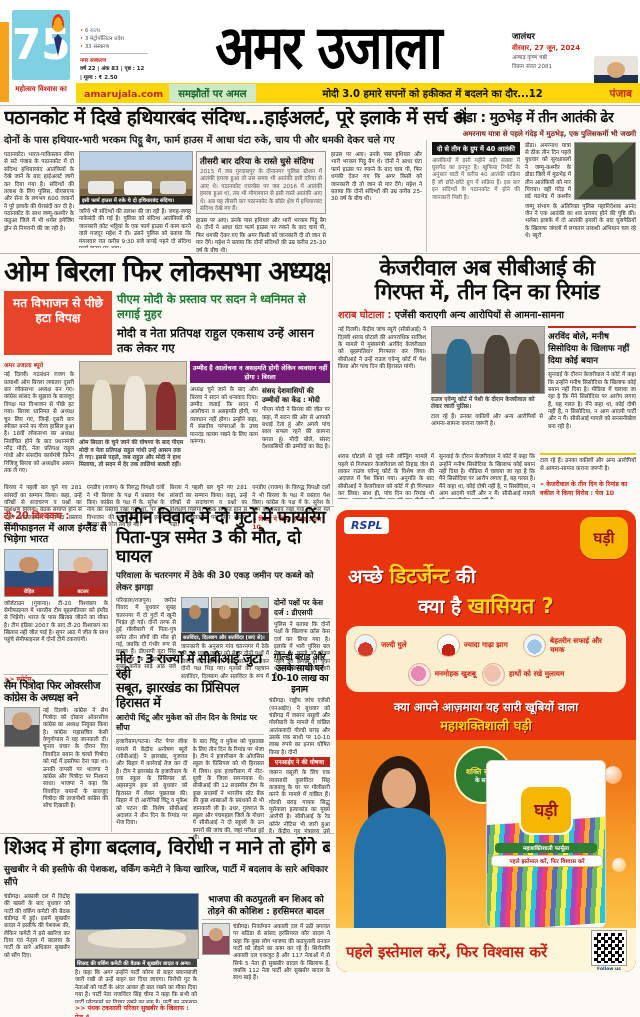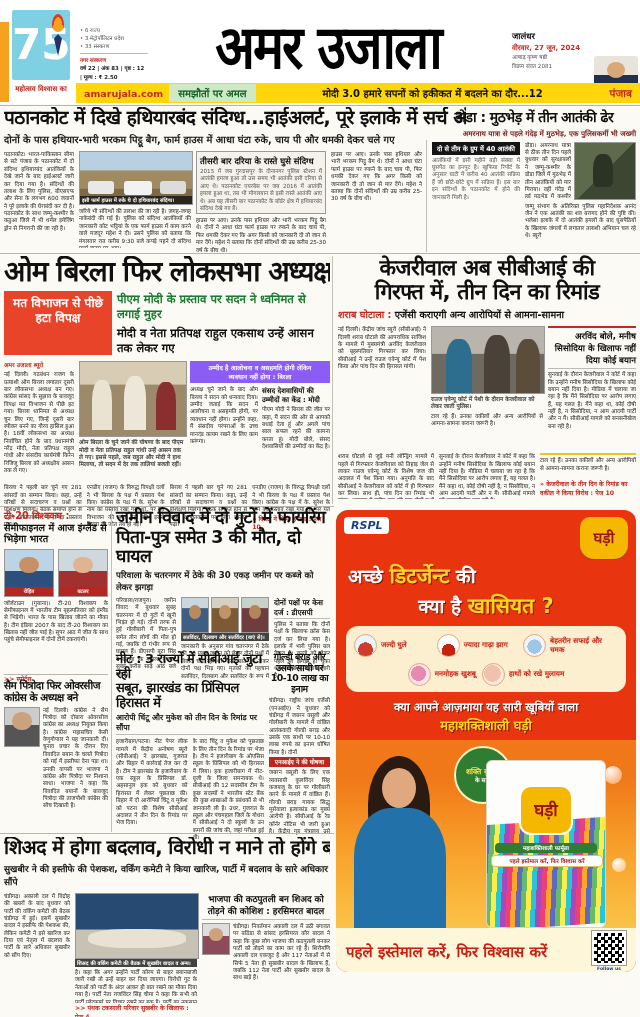--- a/index.html
+++ b/index.html
@@ -14,21 +14,21 @@
   .byline{color:#c42a20;font-weight:bold;font-size:6px;}
   .pageref{color:#c42a20;font-weight:bold;font-size:6.2px;}
   .cols{display:flex;gap:5px;}
   .cols>*{min-width:0;}
   .photo{position:relative;background:#cbb89a;overflow:hidden;border:1px solid #999;}
   .pcap{position:absolute;left:0;right:0;bottom:0;background:rgba(20,20,20,.8);color:#fff;
         font-size:5.2px;font-weight:bold;padding:1px 2px;line-height:1.2;}
   .rule-h{position:absolute;background:#b9b5ac;height:1px;}
   .rule-v{position:absolute;background:#c4c0b6;width:1px;}
   .blackbox{background:#141414;color:#fff;font-weight:bold;font-size:6.6px;padding:2px 3px;text-align:center;}
-  .graybar{background:#8b5cf6;color:#fff;font-weight:bold;font-size:6.4px;padding:2px 17px;text-align:center;}
+  .graybar{background:#701a75;color:#fff;font-weight:bold;font-size:6.4px;padding:2px 1px;text-align:center;}
   .redbox{background:#e8442a;color:#fff;font-weight:bold;text-align:center;}
   
   .logo75{background:#7fd0e2;color:#fff;text-align:center;border-radius:2px;position:relative;}
   .ystrip{background:#ffd60a;display:flex;align-items:center;gap:6px;}
   .greenbox{background:#cfe9c5;color:#14632a;font-weight:bold;font-size:10px;padding:2px 9px;}
   
   .ad{background:#e8350f;border-radius:12px;overflow:hidden;}
   .ad-cream{background:#fcefd0;border-radius:12px;}
   .feat{display:flex;align-items:center;gap:4px;}
   .feat .ic{width:21px;height:21px;border-radius:50%;background:radial-gradient(circle at 35% 30%,#fff 0 30%,#d9ecf7 31% 100%);border:1px solid #e6b brown;flex:0 0 auto;border:1px solid #e0a878;}
@@ -183,21 +183,21 @@
       <div style="flex:0 0 112px;min-width:0;">
         <div class="photo" style="width:112px;height:66px;background:linear-gradient(180deg,#b9b4ac 0 40%,#6f6a61 41% 100%);">
           <span class="abs" style="left:14px;top:12px;width:26px;height:54px;background:#2d6e8e;border-radius:40% 40% 0 0;"></span>
           <span class="abs" style="left:52px;top:8px;width:26px;height:58px;background:#4a4238;border-radius:40% 40% 0 0;"></span>
           <span class="abs" style="left:84px;top:12px;width:24px;height:54px;background:#5b4d3c;border-radius:40% 40% 0 0;"></span>
         </div>
         <div class="cap" style="margin-top:2px;color:#444;">राउज एवेन्यू कोर्ट में पेशी के दौरान केजरीवाल को लेकर जाती पुलिस।</div>
         <div class="bt" style="margin-top:2px;height:26px;">टाल रहे हैं। उनका वकीलों और अन्य आरोपियों से आमना-सामना कराना जरूरी है।</div>
       </div>
       <div style="flex:1;min-width:0;">
-        <div style="font-size:8.6px;font-weight:bold;text-align:right;border-top:2px solid #c42a20;border-bottom:1px solid #bbb;padding:2px 0;">अरविंद बोले, मनीष सिसोदिया के खिलाफ नहीं दिया कोई बयान</div>
+        <div style="font-size:8.6px;font-weight:bold;text-align:left;border-top:2px solid #c42a20;border-bottom:1px solid #bbb;padding:2px 0;">अरविंद बोले, मनीष सिसोदिया के खिलाफ नहीं दिया कोई बयान</div>
         <div class="bt" style="margin-top:2px;height:88px;">सुनवाई के दौरान केजरीवाल ने कोर्ट में कहा कि उन्होंने मनीष सिसोदिया के खिलाफ कोई बयान नहीं दिया है। मीडिया में चलाया जा रहा है कि मैंने सिसोदिया पर आरोप लगाए हैं, यह गलत है। मैंने कहा था, कोई दोषी नहीं है, न सिसोदिया, न आम आदमी पार्टी और न मैं। सीबीआई मामले को सनसनीखेज बना रही है।</div>
       </div>
     </div>
     <div class="cols" style="margin-top:5px;height:46px;">
       <div class="bt" style="flex:1;">शराब घोटाले से जुड़े मनी लॉन्ड्रिंग मामले में पहले से गिरफ्तार केजरीवाल को तिहाड़ जेल से लाकर राउज एवेन्यू कोर्ट के विशेष जज की अदालत में पेश किया गया। अनुमति के बाद सीबीआई ने केजरीवाल को कोर्ट में ही गिरफ्तार कर लिया। साथ ही, पांच दिन का रिमांड भी मांगा। अदालत ने करीब चार घंटे तक दोनों पक्षों की दलीलें सुनने के बाद रिमांड पर फैसला सुनाया।</div>
       <div class="bt" style="flex:1;">सुनवाई के दौरान केजरीवाल ने कोर्ट में कहा कि उन्होंने मनीष सिसोदिया के खिलाफ कोई बयान नहीं दिया है। मीडिया में चलाया जा रहा है कि मैंने सिसोदिया पर आरोप लगाए हैं, यह गलत है। मैंने कहा था, कोई दोषी नहीं है, न सिसोदिया, न आम आदमी पार्टी और न मैं। सीबीआई मामले को सनसनीखेज बना रही है।</div>
       <div style="flex:1;min-width:0;border-top:2px solid #f0c419;padding-top:2px;">
         <div class="bt" style="height:22px;">टाल रहे हैं। उनका वकीलों और अन्य आरोपियों से आमना-सामना कराना जरूरी है।</div>
         <div class="pageref">» <span>केजरीवाल के तीन दिन के रिमांड का वकील ने किया विरोध : पेज 10</span></div>
       </div>

